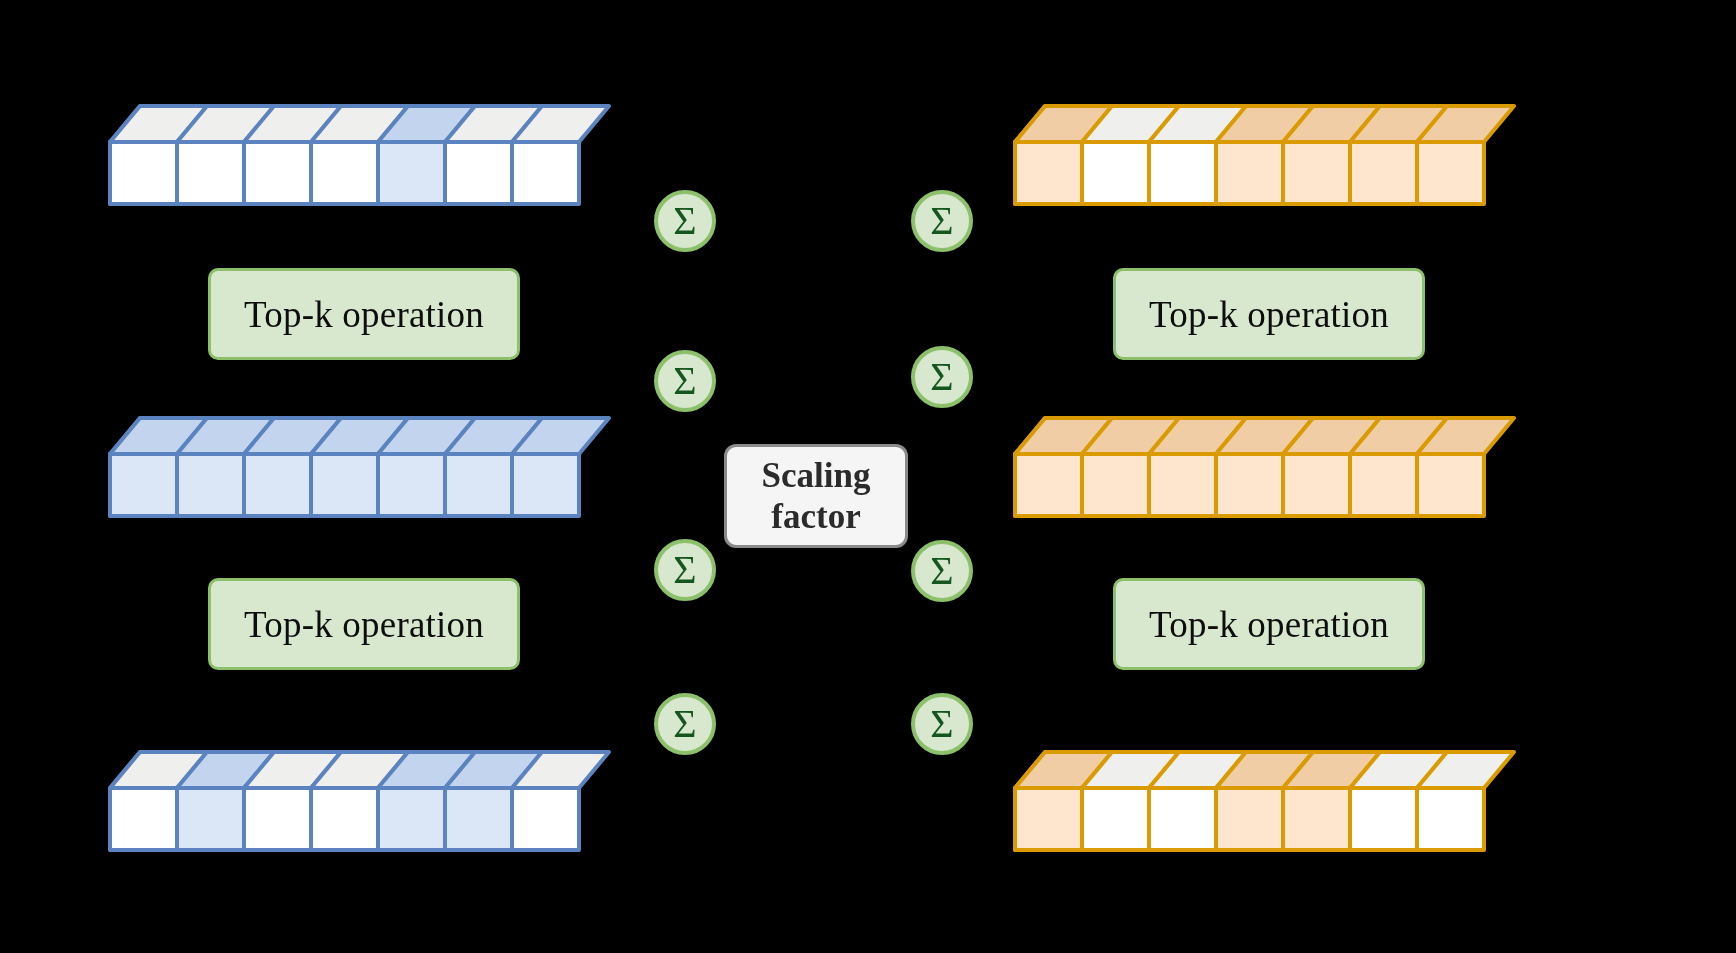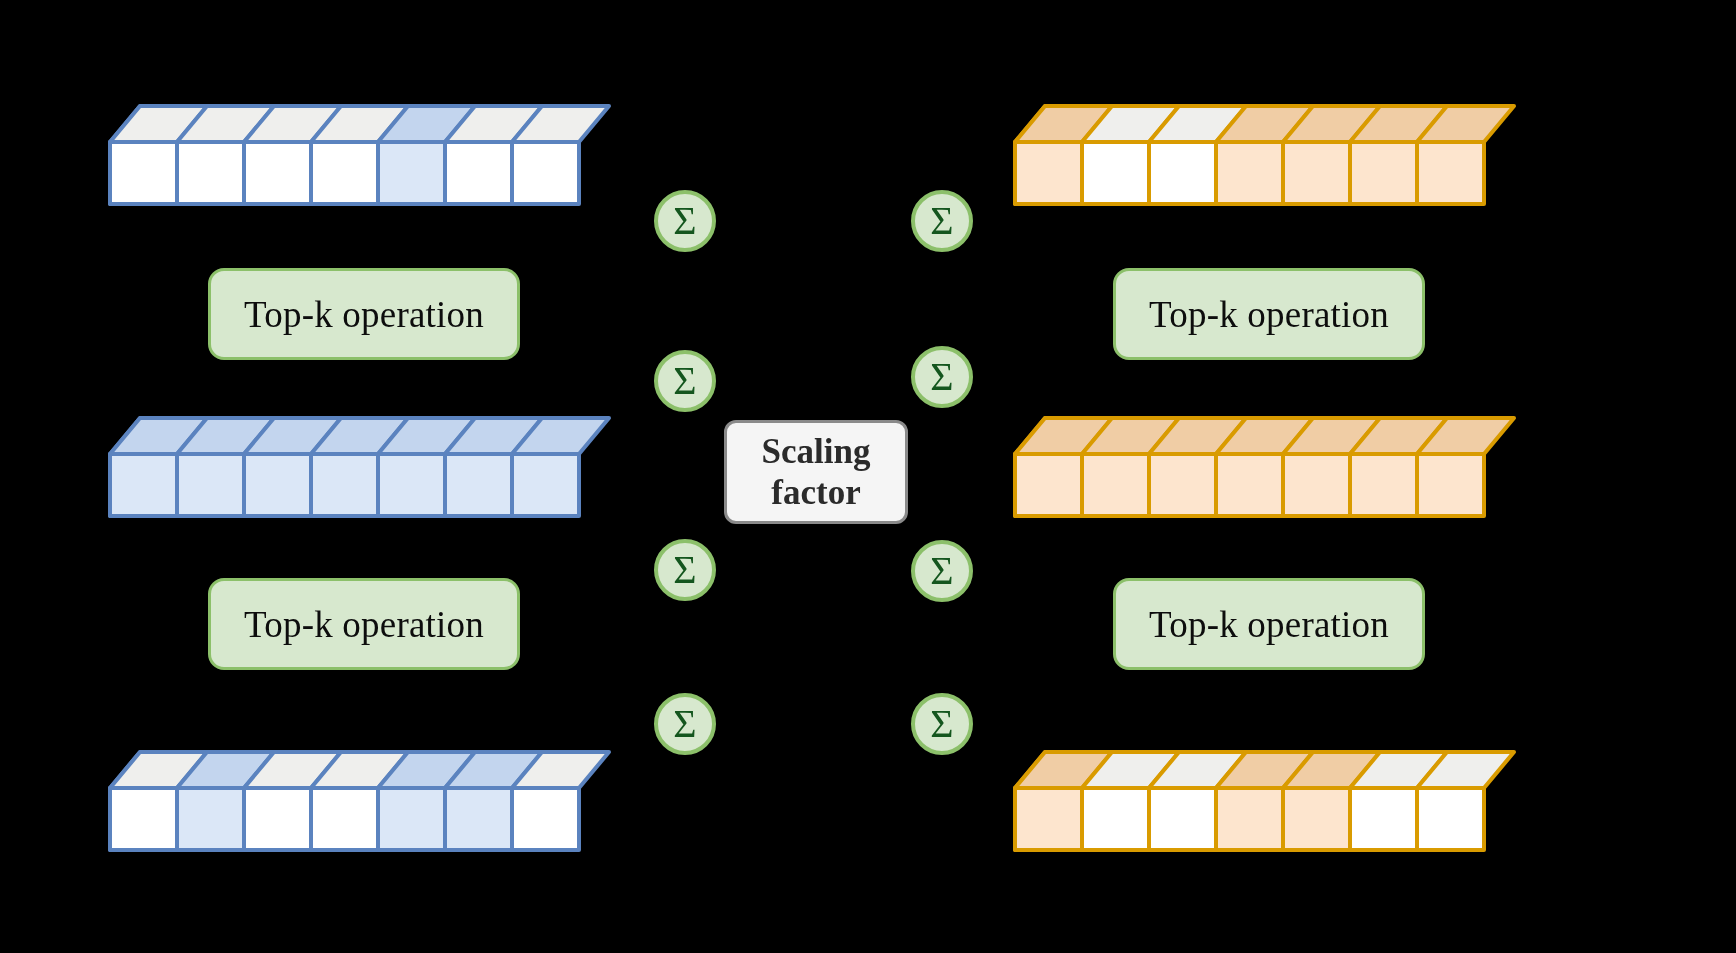--- a/index.html
+++ b/index.html
@@ -28,21 +28,21 @@
     position: absolute;
   }
   .cuboid svg { display: block; overflow: visible; }
 
   
   .topk-box {
     position: absolute;
     box-sizing: border-box;
     background: #d7e8ce;
     border: 3px solid #8cc06a;
-    border-radius: 16px;
+    border-radius: 10px;
     display: flex;
     align-items: center;
     justify-content: center;
     color: #0d0d0d;
     font-size: 37px;
     font-family: "Liberation Serif", "DejaVu Serif", serif;
     letter-spacing: 0.2px;
     box-shadow: 3px 4px 5px rgba(0,0,0,0.55);
   }
 
@@ -56,20 +56,21 @@
     display: flex;
     flex-direction: column;
     align-items: center;
     justify-content: center;
     color: #2b2b2b;
     font-weight: bold;
     font-size: 35px;
     line-height: 1.18;
     font-family: "Liberation Serif", "DejaVu Serif", serif;
     box-shadow: 4px 5px 6px rgba(0,0,0,0.6);
+    margin-top: 24px;
   }
   .scaling-box span { display: block; }
 
   
   .sigma {
     position: absolute;
     width: 62px;
     height: 62px;
     box-sizing: border-box;
     border-radius: 50%;

